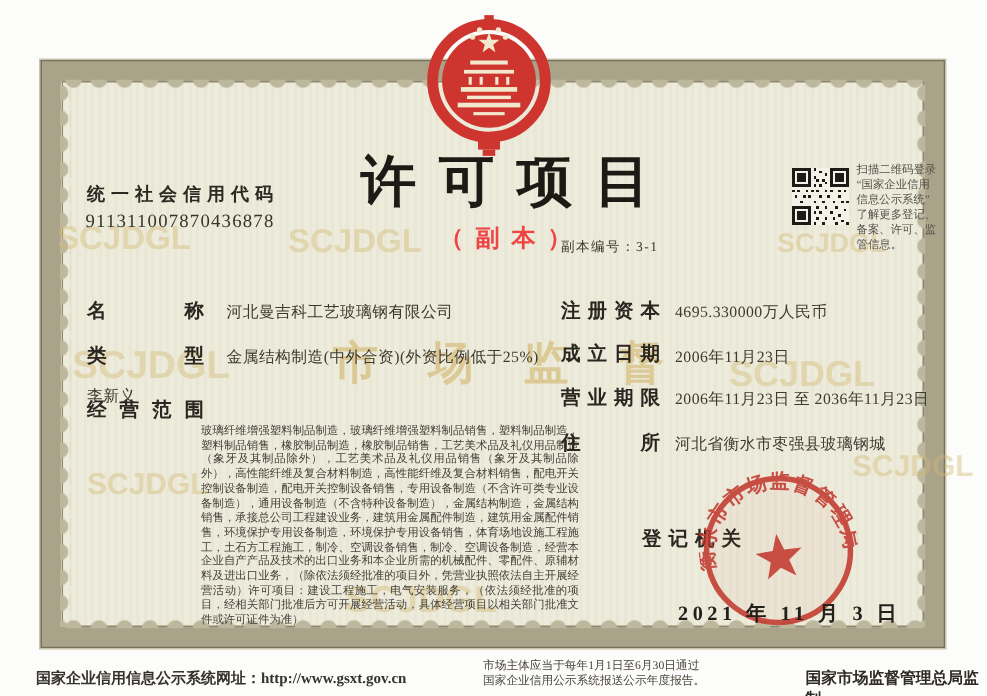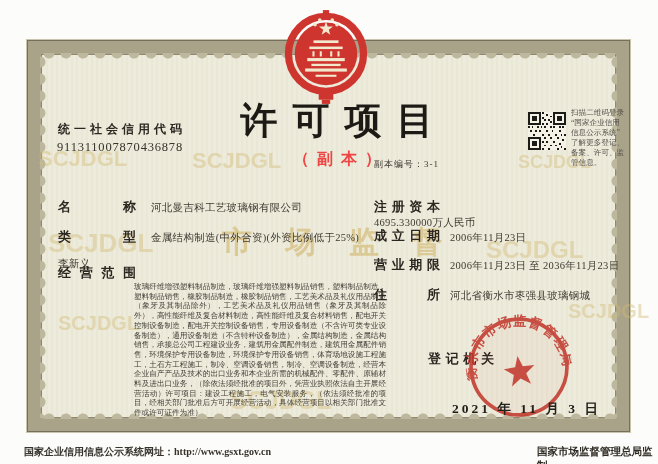--- a/index.html
+++ b/index.html
@@ -61,21 +61,21 @@
   .flabel { display:inline-block; text-align:justify; text-align-last:justify;
             font-size:13px; font-weight:bold; color:#2b2720; flex:none; }
   .lcol .flabel { width:78px; margin-right:15px; }
   .rcol .flabel { width:66px; margin-right:10px; }
   .fvalue { font-size:10.5px; color:#3e3930; letter-spacing:.3px; }
   .r-name { left:58px; top:198px; } .r-type { left:58px; top:228px; }
   .r-rep  { left:58px; top:257px; }
   .lbl-scope { position:absolute; left:58px; top:264px; width:78px; }
   .scope-text { position:absolute; left:134px; top:282px; width:252px; font-size:7.6px;
                 line-height:9.7px; text-align:justify; color:#45403a; }
-  .r-cap  { left:374px; top:198px;flex-direction:column; } .r-est { left:374px; top:227px;align-items:flex-end; }
+  .r-cap  { left:374px; top:198px; } .r-est { left:374px; top:227px;align-items:flex-end; }
   .r-term { left:374px; top:256px; } .r-addr { left:374px; top:286px; }
 
   .registry { position:absolute; left:428px; top:350px; }
   .registry .flabel { width:66px; }
   .seal { position:absolute; left:466px; top:314px; width:106px; height:106px;
           transform:rotate(-8deg); opacity:.88; pointer-events:none; }
   .date-line { position:absolute; left:452px; top:400px; font-size:13.5px; font-weight:bold;
                letter-spacing:3px; color:#22201b; }
 
   
@@ -253,15 +253,17 @@
       <circle cx="52" cy="52" r="47" fill="rgba(200,55,45,0.05)" stroke="#c2392e" stroke-width="3.6"></circle>
       <polygon fill="#c2392e" points="52,41 55.8,51.8 67.2,52.1 58.1,59 61.4,69.9 52,63.4 42.6,69.9 45.9,59 36.8,52.1 48.2,51.8"></polygon>
       <text font-size="13" font-weight="bold" fill="#c2392e" letter-spacing="1.5" font-family="Liberation Serif, DejaVu Serif, serif">
         <textPath href="#sealArc" startOffset="50%" text-anchor="middle">衡水市市场监督管理局</textPath>
       </text>
     </svg>
   </div>
   <div class="date-line">2021 年 11 月 3 日</div>
 
   <div class="foot-left">国家企业信用信息公示系统网址：http://www.gsxt.gov.cn</div>
+  <div class="foot-mid">市场主体应当于每年1月1日至6月30日通过
+国家企业信用公示系统报送公示年度报告。</div>
   <div class="foot-right">国家市场监督管理总局监制</div>
 
 </div>
 
 </body></html>

